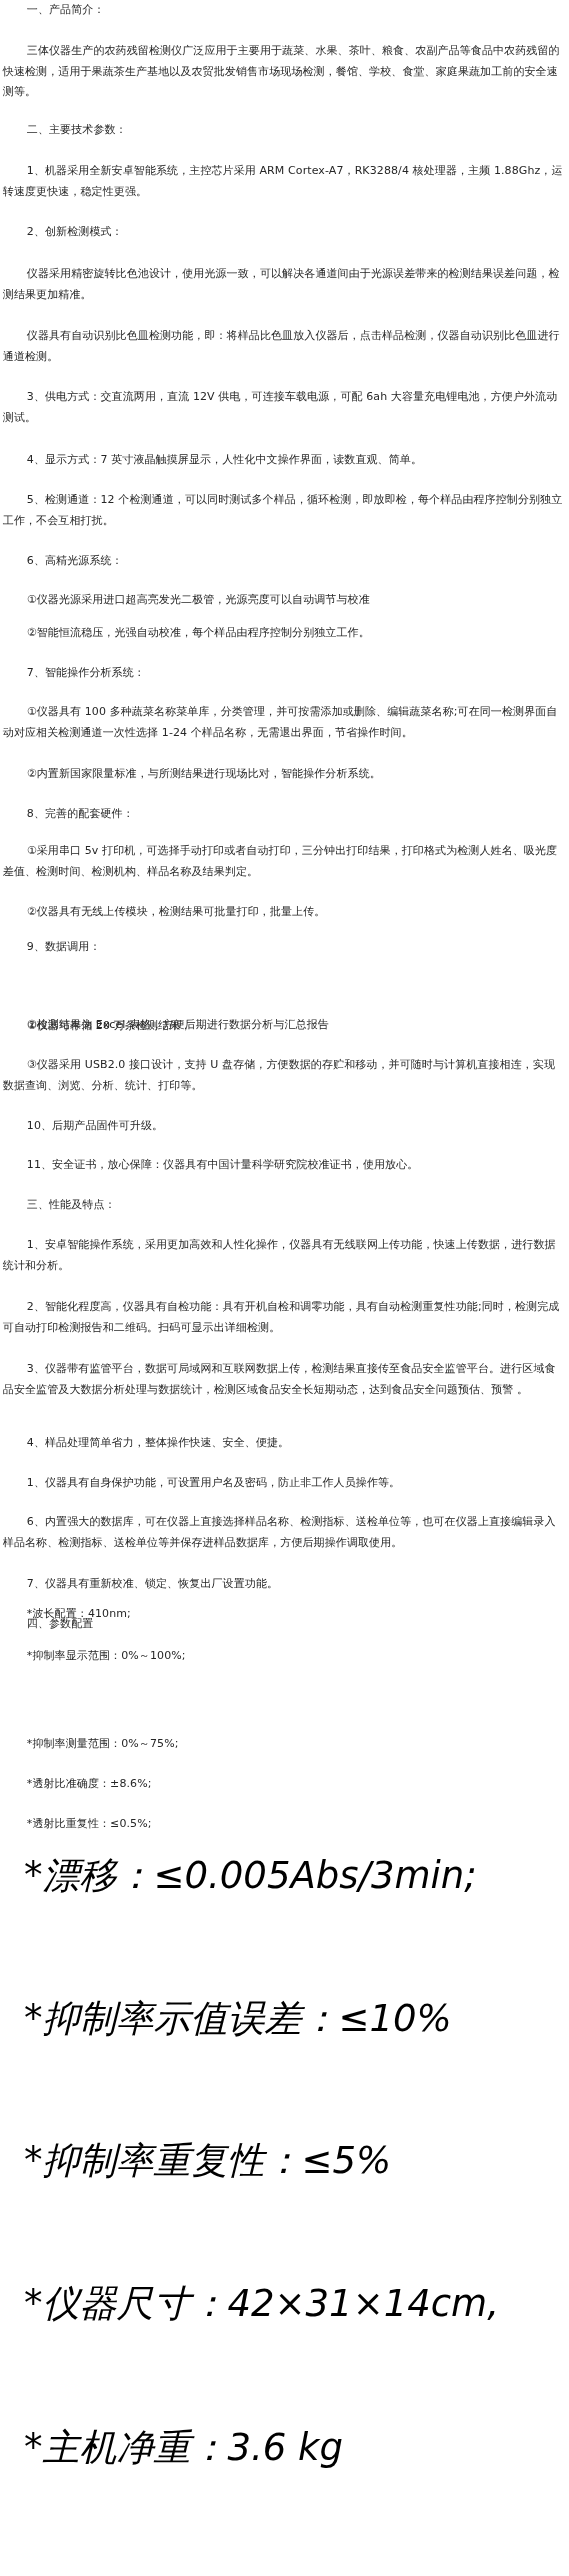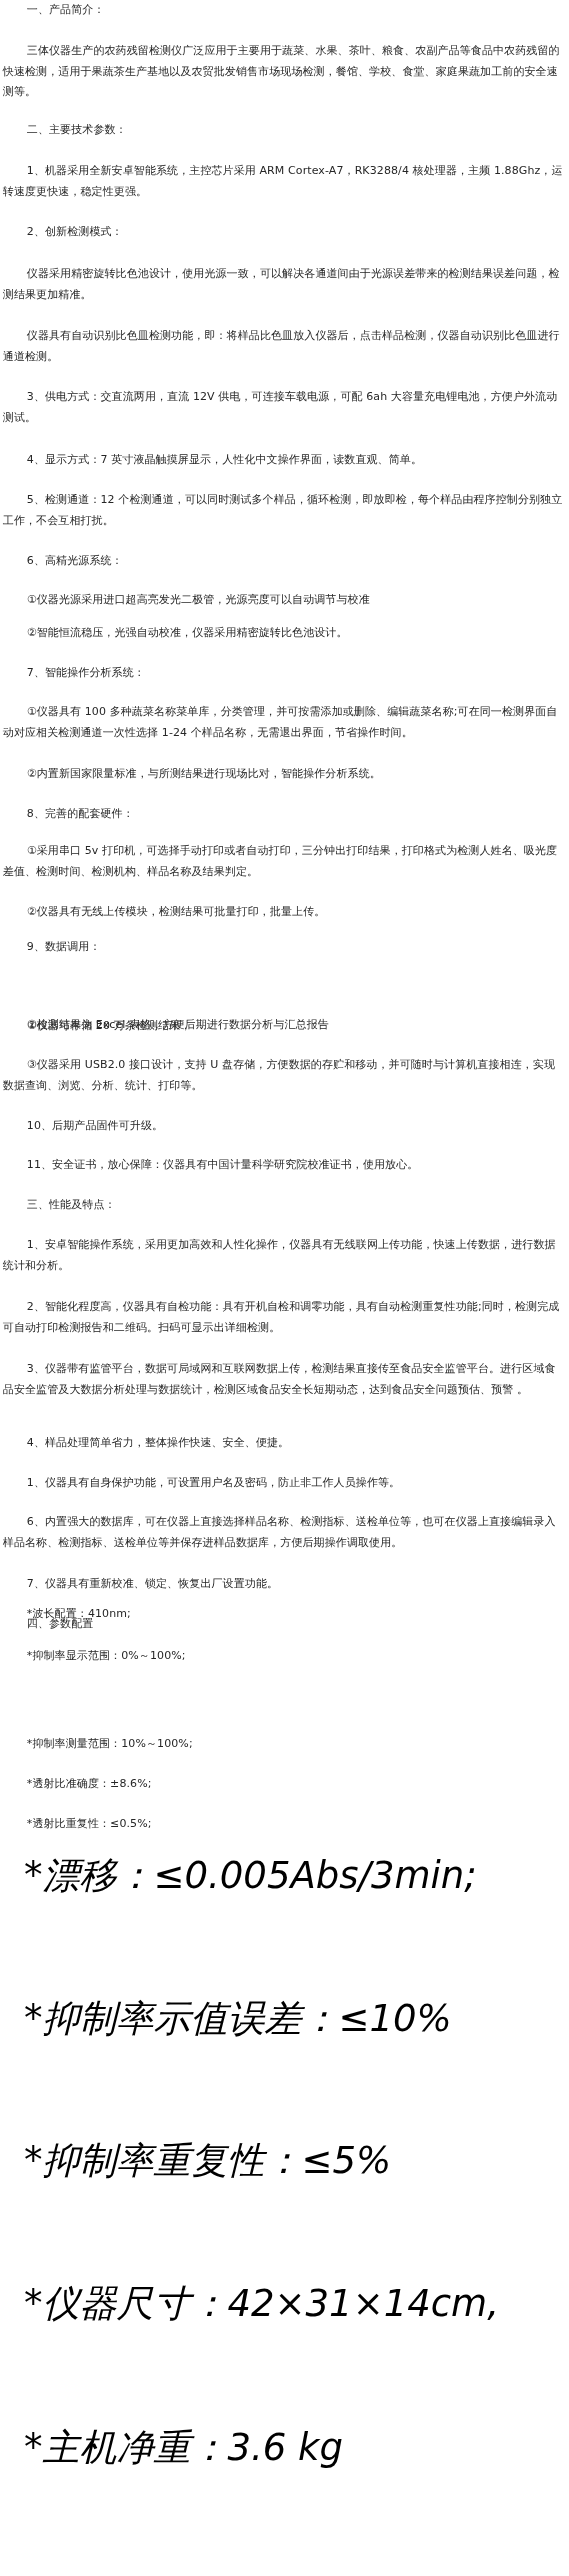--- a/index.html
+++ b/index.html
@@ -29,21 +29,21 @@
   <div class="p" style="top:120px">二、主要技术参数：</div>
   <div class="p" style="top:161px">1、机器采用全新安卓智能系统，主控芯片采用 ARM Cortex-A7，RK3288/4 核处理器，主频 1.88Ghz，运转速度更快速，稳定性更强。</div>
   <div class="p" style="top:222px">2、创新检测模式：</div>
   <div class="p" style="top:264px">仪器采用精密旋转比色池设计，使用光源一致，可以解决各通道间由于光源误差带来的检测结果误差问题，检测结果更加精准。</div>
   <div class="p" style="top:326px">仪器具有自动识别比色皿检测功能，即：将样品比色皿放入仪器后，点击样品检测，仪器自动识别比色皿进行通道检测。</div>
   <div class="p" style="top:387px">3、供电方式：交直流两用，直流 12V 供电，可连接车载电源，可配 6ah 大容量充电锂电池，方便户外流动测试。</div>
   <div class="p" style="top:450px">4、显示方式：7 英寸液晶触摸屏显示，人性化中文操作界面，读数直观、简单。</div>
   <div class="p" style="top:490px">5、检测通道：12 个检测通道，可以同时测试多个样品，循环检测，即放即检，每个样品由程序控制分别独立工作，不会互相打扰。</div>
   <div class="p" style="top:551px">6、高精光源系统：</div>
   <div class="p" style="top:590px">①仪器光源采用进口超高亮发光二极管，光源亮度可以自动调节与校准</div>
-  <div class="p" style="top:623px">②智能恒流稳压，光强自动校准，仪器采用精密旋转比色池设计。</div>
+  <div class="p" style="top:623px">②智能恒流稳压，光强自动校准，每个样品由程序控制分别独立工作。</div>
   <div class="p" style="top:663px">7、智能操作分析系统：</div>
   <div class="p" style="top:702px">①仪器具有 100 多种蔬菜名称菜单库，分类管理，并可按需添加或删除、编辑蔬菜名称;可在同一检测界面自动对应相关检测通道一次性选择 1-24 个样品名称，无需退出界面，节省操作时间。</div>
   <div class="p" style="top:764px">②内置新国家限量标准，与所测结果进行现场比对，智能操作分析系统。</div>
   <div class="p" style="top:804px">8、完善的配套硬件：</div>
   <div class="p" style="top:841px">①采用串口 5v 打印机，可选择手动打印或者自动打印，三分钟出打印结果，打印格式为检测人姓名、吸光度差值、检测时间、检测机构、样品名称及结果判定。</div>
   <div class="p" style="top:902px">②仪器具有无线上传模块，检测结果可批量打印，批量上传。</div>
   <div class="p" style="top:937px">9、数据调用：</div>
   <div class="p" style="top:1016px">①仪器可存储 20 万条检测结果，</div>
   <div class="p" style="top:1015px">②检测结果为 Excel 表格，方便后期进行数据分析与汇总报告</div>
   <div class="p" style="top:1055px">③仪器采用 USB2.0 接口设计，支持 U 盘存储，方便数据的存贮和移动，并可随时与计算机直接相连，实现数据查询、浏览、分析、统计、打印等。</div>
@@ -55,21 +55,21 @@
   <div class="p" style="top:1297px">2、智能化程度高，仪器具有自检功能：具有开机自检和调零功能，具有自动检测重复性功能;同时，检测完成可自动打印检测报告和二维码。扫码可显示出详细检测。</div>
   <div class="p" style="top:1359px">3、仪器带有监管平台，数据可局域网和互联网数据上传，检测结果直接传至食品安全监管平台。进行区域食品安全监管及大数据分析处理与数据统计，检测区域食品安全长短期动态，达到食品安全问题预估、预警 。</div>
   <div class="p" style="top:1433px">4、样品处理简单省力，整体操作快速、安全、便捷。</div>
   <div class="p" style="top:1473px">1、仪器具有自身保护功能，可设置用户名及密码，防止非工作人员操作等。</div>
   <div class="p" style="top:1512px">6、内置强大的数据库，可在仪器上直接选择样品名称、检测指标、送检单位等，也可在仪器上直接编辑录入样品名称、检测指标、送检单位等并保存进样品数据库，方便后期操作调取使用。</div>
   <div class="p" style="top:1574px">7、仪器具有重新校准、锁定、恢复出厂设置功能。</div>
 
   <div class="p" style="top:1614px">四、参数配置</div>
   <div class="p" style="top:1604px">*波长配置：410nm;</div>
   <div class="p" style="top:1646px">*抑制率显示范围：0%～100%;</div>
-  <div class="p" style="top:1734px">*抑制率测量范围：10%～100%;</div>
+  <div class="p" style="top:1734px">*抑制率测量范围：0%～75%;</div>
   <div class="p" style="top:1774px">*透射比准确度：±8.6%;</div>
   <div class="p" style="top:1814px">*透射比重复性：≤0.5%;</div>
 
   <div class="big" style="top:1854px">*漂移：≤0.005Abs/3min;</div>
   <div class="big" style="top:1997px">*抑制率示值误差：≤10%</div>
   <div class="big" style="top:2139px">*抑制率重复性：≤5%</div>
   <div class="big" style="top:2282px">*仪器尺寸：42×31×14cm,</div>
   <div class="big" style="top:2426px">*主机净重：3.6 kg</div>
 </div>
 

